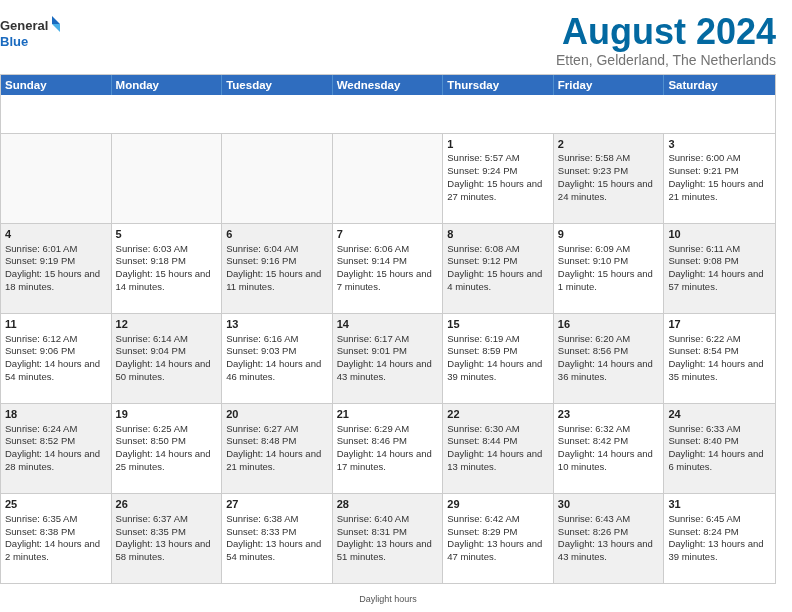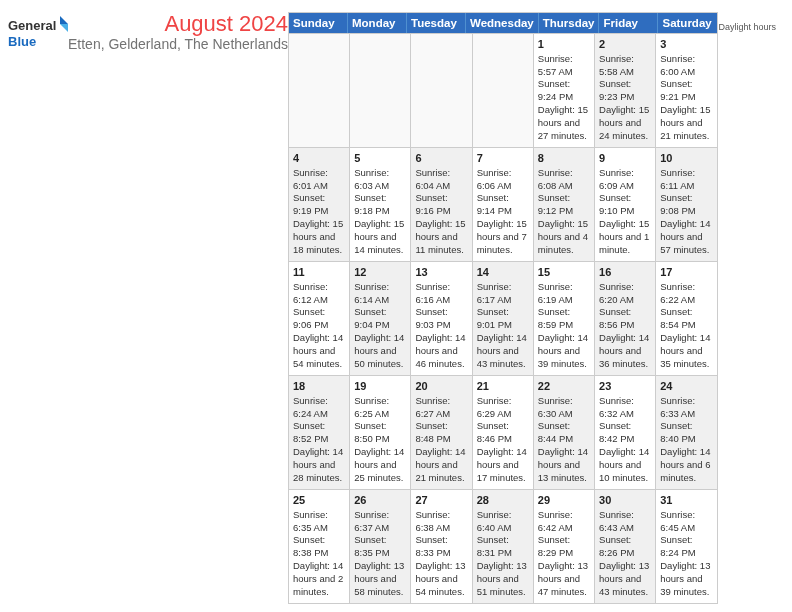--- a/index.html
+++ b/index.html
@@ -6,53 +6,54 @@
     body {
       font-family: Arial, sans-serif;
       background: #fff;
       width: 792px;
       height: 612px;
       overflow: hidden;
     }
     .page {
       width: 792px;
       height: 612px;
-      padding: 12px 16px 8px 8px;
-      display: flex;
-      flex-direction: row;
+      padding: 12px 16px 8px 0;
+      display: flex;
+      flex-direction: column;
     }
     .header {
       display: flex;
       align-items: flex-start;
       justify-content: space-between;
       margin-bottom: 6px;
     }
     .logo {
       display: flex;
       align-items: center;
       gap: 4px;
     }
     .title-block {
       text-align: right;
     }
     .main-title {
-      font-size: 22px;
-      font-weight: normal;
-      color: #ef4444;
+      font-size: 36px;
+      font-weight: bold;
+      color: #0369a1;
       line-height: 1.1;
     }
     .subtitle {
       font-size: 14px;
       color: #737373;
     }
     .calendar {
       flex: 1;
       display: flex;
       flex-direction: column;
       border: 1px solid #ccc;
+      gap: 38px;
     }
     .cal-header-row {
       display: grid;
       grid-template-columns: repeat(7, 1fr);
       background: #2f6dbf;
     }
     .cal-header-cell {
       color: #fff;
       font-size: 11.5px;
       font-weight: bold;

